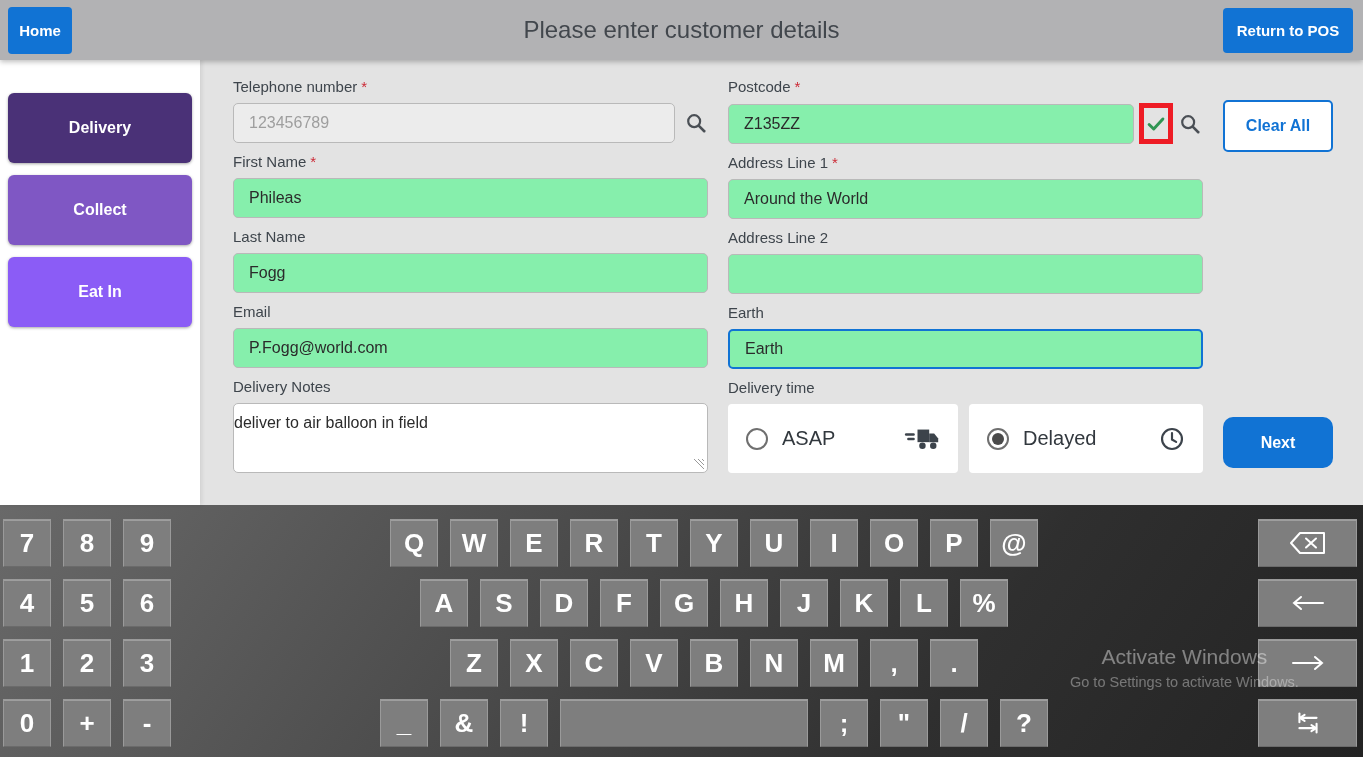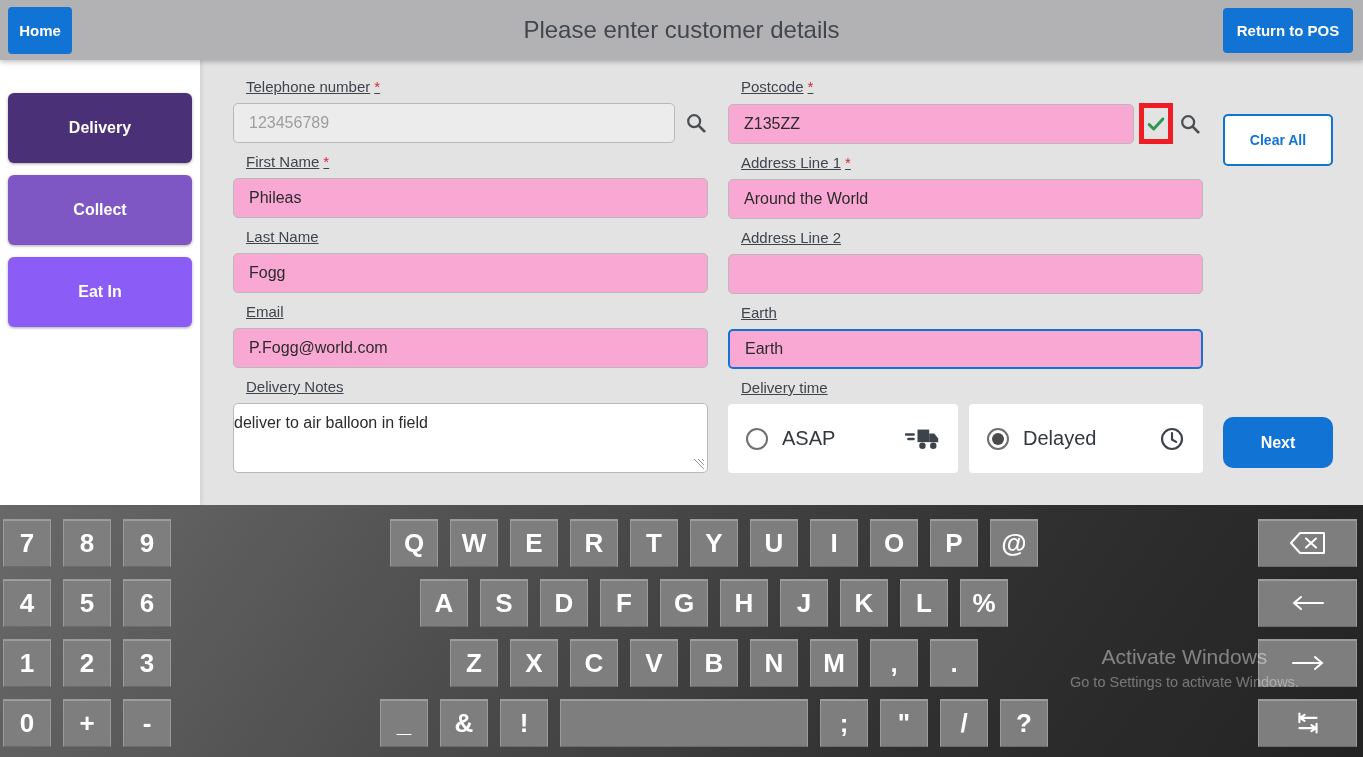--- a/index.html
+++ b/index.html
@@ -23,24 +23,24 @@
     font-weight:bold;font-size:16px;display:flex;align-items:center;justify-content:center;
     box-shadow:0 1px 3px rgba(0,0,0,.35);cursor:pointer;}
   .side-delivery{top:33px;background:#4a3177;}
   .side-collect{top:115px;background:#7f57c4;}
   .side-eatin{top:197px;background:#8b5cf6;}
   
   .content{position:absolute;left:200px;top:60px;width:1163px;height:445px;background:#e3e3e3;}
   .col{position:absolute;top:17px;width:475px;}
   .col-left{left:33px;}
   .col-right{left:528px;}
-  .f-label{font-size:15px;color:#3e454c;height:20px;line-height:20px;margin:0 0 6px 13px;text-decoration:underline;}
+  .f-label{font-size:15px;color:#3e454c;height:20px;line-height:20px;margin:0 0 6px 0;}
   .req{color:#cc2a36;margin-left:4px;}
   .f-row{margin-bottom:9px;position:relative;}
-  .f-input{height:40px;border:1px solid #b9b9b9;border-radius:5px;background:#f9a8d4;
+  .f-input{height:40px;border:1px solid #b9b9b9;border-radius:5px;background:#86efac;
     font-size:16px;color:#2b2b2b;padding:0 15px;box-sizing:border-box;width:100%;
     font-family:"Liberation Sans",sans-serif;outline:none;}
   .f-input.phone{background:#ececec;color:#9e9e9e;width:442px;}
   .f-input.postcode{width:406px;}
   .f-input.town{border:2px solid #1173d4;}
   .f-textarea{height:70px;border:1px solid #b9b9b9;border-radius:5px;background:#fff;
     font-size:16px;color:#2b2b2b;padding:10px 0;box-sizing:border-box;width:100%;resize:none;
     font-family:"Liberation Sans",sans-serif;outline:none;display:block;}
   .resize-handle{position:absolute;right:4px;bottom:4px;width:10px;height:10px;
     background:linear-gradient(45deg,transparent 46%,#9a9a9a 46%,#9a9a9a 54%,transparent 54%,
@@ -57,22 +57,22 @@
     padding:0 18px;box-sizing:border-box;cursor:pointer;}
   .dt-asap{width:230px;}
   .dt-delayed{width:234px;}
   .radio{width:22px;height:22px;border-radius:50%;border:2px solid #6f6f6f;box-sizing:border-box;
     margin-right:14px;flex:0 0 auto;display:flex;align-items:center;justify-content:center;}
   .radio .dot{width:12px;height:12px;border-radius:50%;background:transparent;}
   .radio.checked .dot{background:#4a4a4a;}
   .dt-label{font-size:20px;color:#32383e;flex:1;}
   .dt-icon{flex:0 0 auto;}
   
-  .clear-btn{position:absolute;left:1023px;top:54px;width:110px;height:52px;background:#fff;
-    border:2px solid #1173d4;border-radius:5px;color:#1173d4;font-weight:bold;font-size:14px;
+  .clear-btn{position:absolute;left:1023px;top:40px;width:110px;height:52px;background:#fff;
+    border:2px solid #1173d4;border-radius:5px;color:#1173d4;font-weight:bold;font-size:16px;
     display:flex;align-items:center;justify-content:center;cursor:pointer;box-sizing:border-box;}
   .next-btn{position:absolute;left:1023px;top:357px;width:110px;height:51px;font-size:16px;border-radius:10px;}
   
   .keyboard{position:absolute;left:0;top:505px;width:1363px;height:252px;
     background:linear-gradient(125deg,#696969 0%,#4a4a4a 40%,#2f2f2f 70%,#232323 100%);}
   .key{width:48px;height:48px;background:#7e7e7e;border:1px solid #9a9a9a;
     border-bottom-color:#6b6b6b;box-sizing:border-box;color:#fff;font-weight:bold;font-size:26px;
     display:flex;align-items:center;justify-content:center;cursor:pointer;z-index:1;
     box-shadow:inset 0 1px 0 rgba(255,255,255,.25);}
   .numpad{position:absolute;left:3px;top:14px;display:grid;grid-template-columns:repeat(3,48px);

